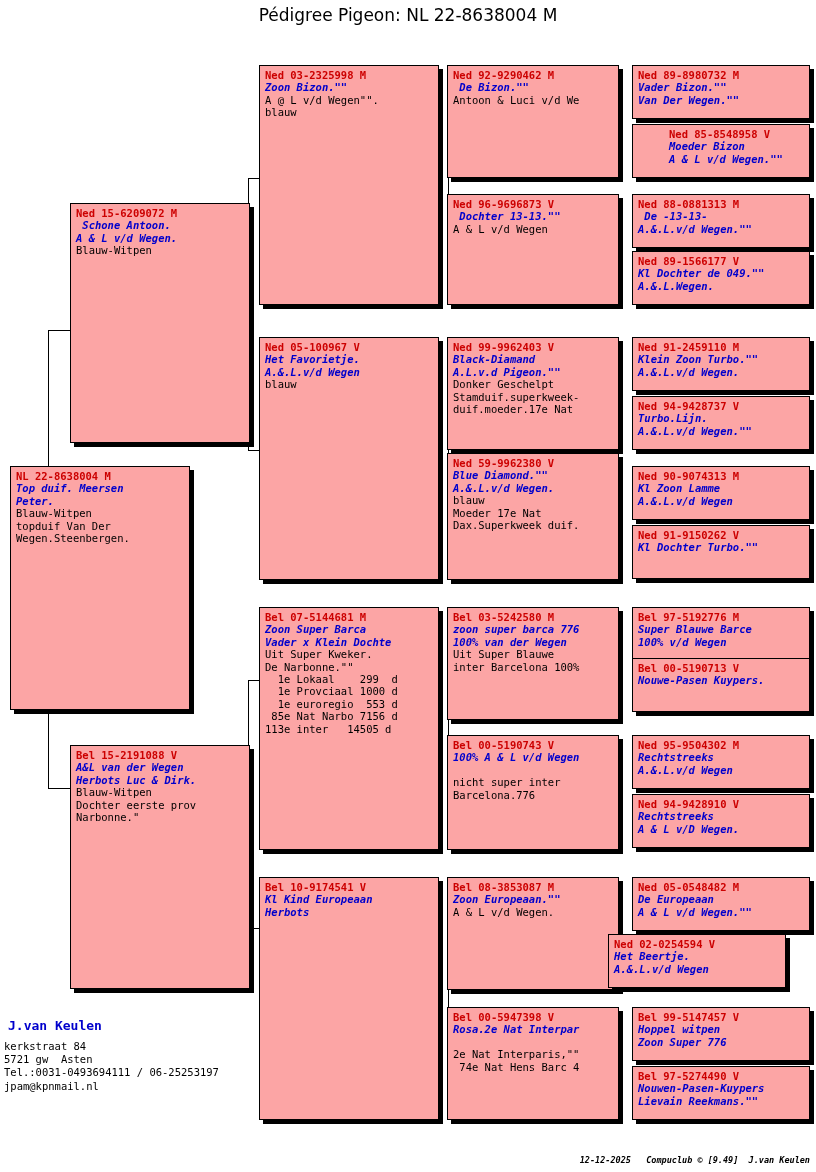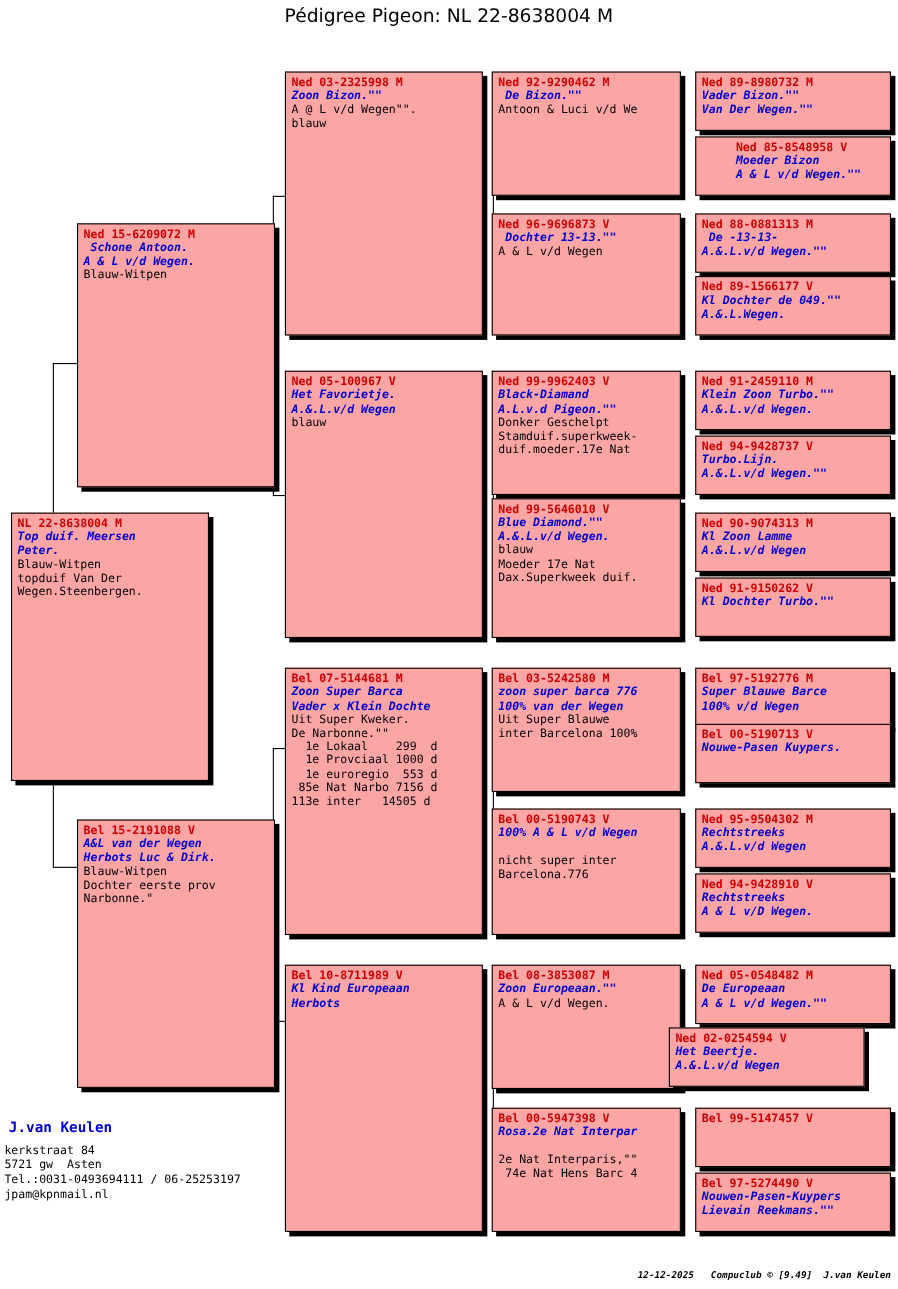--- a/index.html
+++ b/index.html
@@ -166,21 +166,21 @@
 Vader x Klein Dochte</div>
   <div class="txt">Uit Super Kweker.
 De Narbonne.""
   1e Lokaal    299  d
   1e Provciaal 1000 d
   1e euroregio  553 d
  85e Nat Narbo 7156 d
 113e inter   14505 d</div>
 </div>
 <div class="box" style="left:259px; top:877px; width:180px; height:243px;">
-  <div class="ring">Bel 10-8711989 V</div>
+  <div class="ring">Bel 10-9174541 V</div>
   <div class="nm">Kl Kind Europeaan
 Herbots</div>
 </div>
 
 <div class="box" style="left:447px; top:65px; width:172px; height:113px;">
   <div class="ring">Ned 92-9290462 M</div>
   <div class="nm"> De Bizon.""</div>
   <div class="txt">Antoon &amp; Luci v/d We</div>
 </div>
 <div class="box" style="left:447px; top:194px; width:172px; height:111px;">
@@ -190,21 +190,21 @@
 </div>
 <div class="box" style="left:447px; top:337px; width:172px; height:113px;">
   <div class="ring">Ned 99-9962403 V</div>
   <div class="nm">Black-Diamand
 A.L.v.d Pigeon.""</div>
   <div class="txt">Donker Geschelpt
 Stamduif.superkweek-
 duif.moeder.17e Nat</div>
 </div>
 <div class="box" style="left:447px; top:453px; width:172px; height:127px;">
-  <div class="ring">Ned 99-5646010 V</div>
+  <div class="ring">Ned 59-9962380 V</div>
   <div class="nm">Blue Diamond.""
 A.&amp;.L.v/d Wegen.</div>
   <div class="txt">blauw
 Moeder 17e Nat
 Dax.Superkweek duif.</div>
 </div>
 <div class="box" style="left:447px; top:607px; width:172px; height:113px;">
   <div class="ring">Bel 03-5242580 M</div>
   <div class="nm">zoon super barca 776
 100% van der Wegen</div>
@@ -294,20 +294,22 @@
   <div class="nm">De Europeaan
 A &amp; L v/d Wegen.""</div>
 </div>
 <div class="box" style="left:608px; top:934px; width:178px; height:54px;">
   <div class="ring">Ned 02-0254594 V</div>
   <div class="nm">Het Beertje.
 A.&amp;.L.v/d Wegen</div>
 </div>
 <div class="box" style="left:632px; top:1007px; width:178px; height:54px;">
   <div class="ring">Bel 99-5147457 V</div>
+  <div class="nm">Hoppel witpen
+Zoon Super 776</div>
 </div>
 <div class="box" style="left:632px; top:1066px; width:178px; height:54px;">
   <div class="ring">Bel 97-5274490 V</div>
   <div class="nm">Nouwen-Pasen-Kuypers
 Lievain Reekmans.""</div>
 </div>
 
 <div class="owner-name">J.van Keulen</div>
 <div class="owner-addr">kerkstraat 84
 5721 gw  Asten

